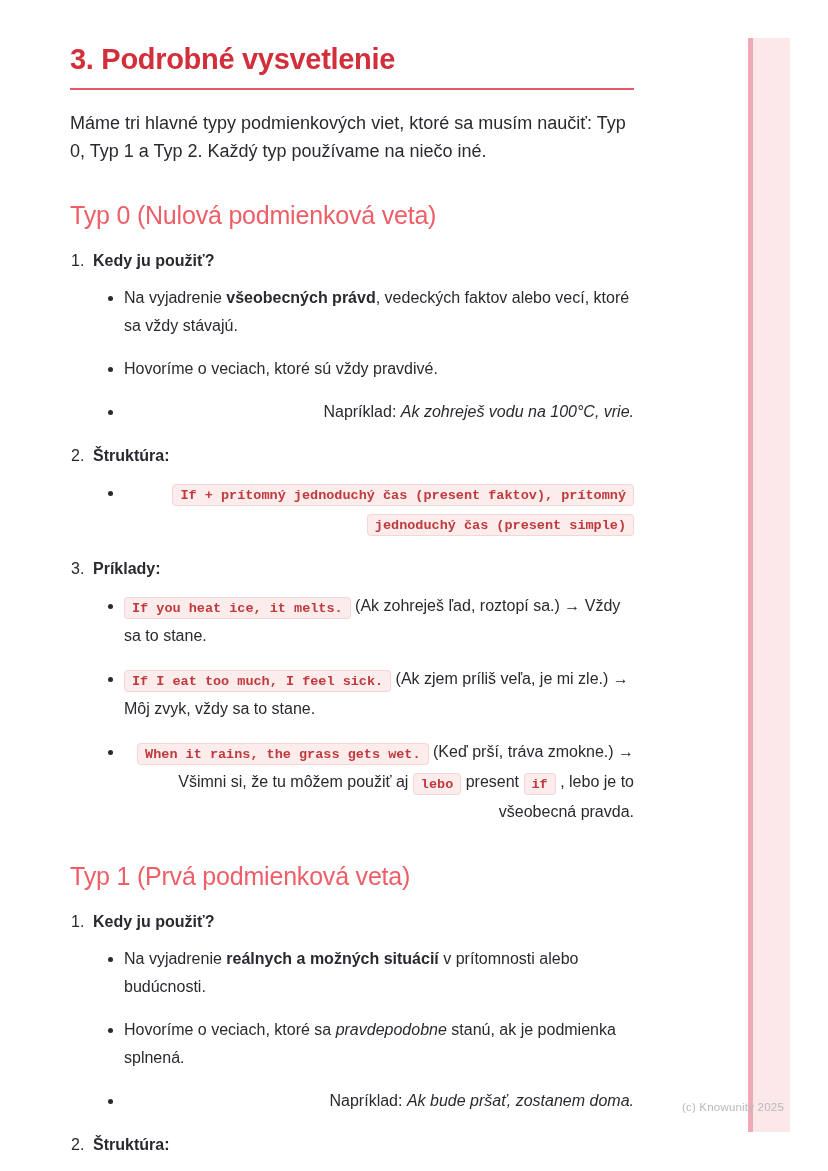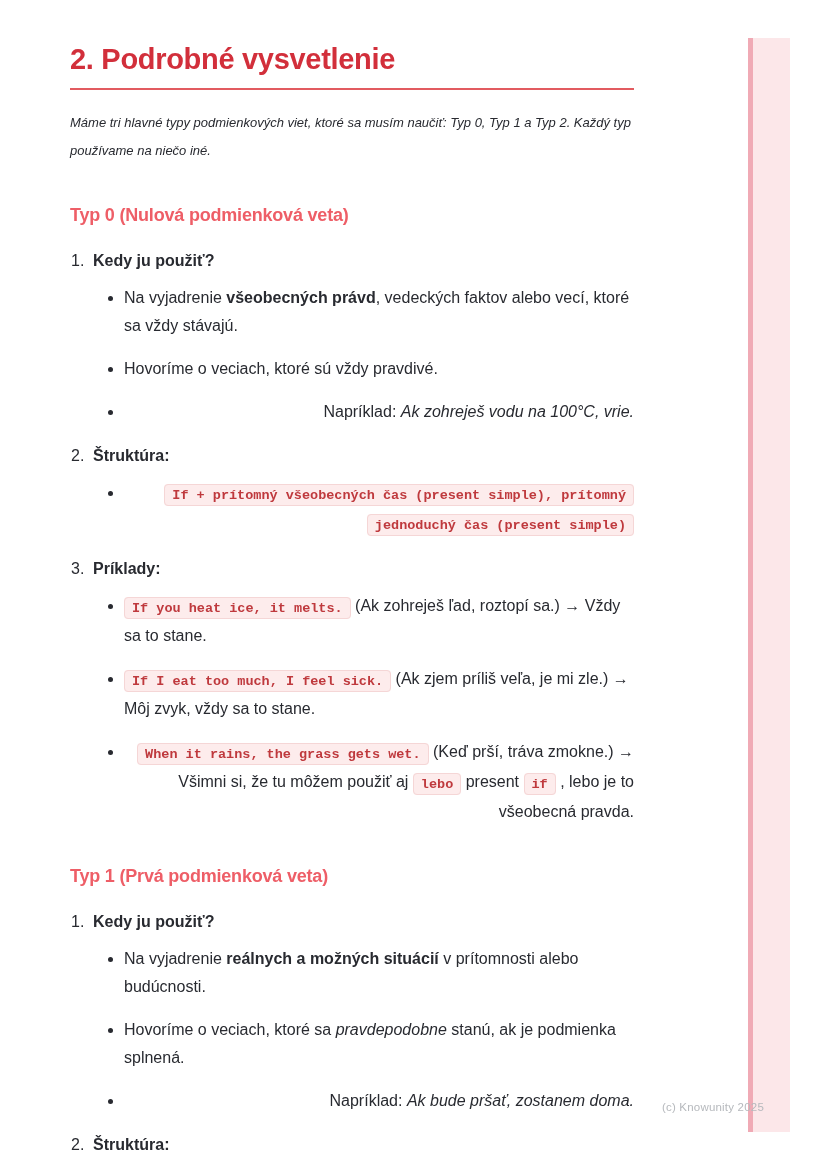--- a/index.html
+++ b/index.html
@@ -39,29 +39,28 @@
     color: var(--title-red);
     letter-spacing: -0.3px;
   }
   .rule {
     height: 2px;
     background: var(--rule-red);
     margin: 0 0 19px 0;
   }
   .intro {
     margin: 0 0 24px 0;
-    font-size: 13px;
+    font-size: 18px;
     line-height: 28px;
-    font-style: italic;
   }
   section h2 {
     margin: 36px 0 18px 0;
-    font-size: 18px;
+    font-size: 25px;
     line-height: 28px;
-    font-weight: bold;
+    font-weight: normal;
     color: var(--heading-red);
     letter-spacing: -0.2px;
   }
   .num-item {
     position: relative;
     padding-left: 23px;
     margin-bottom: 16px;
     font-size: 16px;
     line-height: 28px;
   }
@@ -98,47 +97,47 @@
     top: 38px;
     width: 42px;
     height: 1094px;
     background: var(--bar-fill);
     border-left: 5px solid var(--bar-line);
     z-index: 1;
   }
   .watermark {
     position: absolute;
     top: 1101px;
-    right: 64px;
+    right: 44px;
     font-size: 11.5px;
     letter-spacing: 0.2px;
     color: var(--watermark-gray);
     z-index: 2;
   }
 </style>
 </head>
 <body>
 
 <div class="page">
   <aside class="bookmark-bar"></aside>
   <div class="watermark">(c) Knowunity 2025</div>
   <main class="content">
-    <h1>2. Podrobné vysvetlenie</h1>
+    <h1>3. Podrobné vysvetlenie</h1>
     <div class="rule"></div>
     <p class="intro">Máme tri hlavné typy podmienkových viet, ktoré sa musím naučiť: Typ 0, Typ 1 a Typ 2. Každý typ používame na niečo iné.</p>
     <div id="sections">
         <section>
           <h2>Typ 0 (Nulová podmienková veta)</h2>
           <div class="num-item"><span class="num">1.</span><span class="lbl">Kedy ju použiť?</span><ul>
               <li><span>Na vyjadrenie </span><strong>všeobecných právd</strong><span>, vedeckých faktov alebo vecí, ktoré sa vždy stávajú.</span></li>
               <li><span>Hovoríme o veciach, ktoré sú vždy pravdivé.</span></li>
               <li><span>Napríklad: </span><em>Ak zohreješ vodu na 100°C, vrie.</em></li>
             </ul></div>
           <div class="num-item"><span class="num">2.</span><span class="lbl">Štruktúra:</span><ul>
-              <li><code class="chip">If + prítomný všeobecných čas (present simple), prítomný jednoduchý čas (present simple)</code></li>
+              <li><code class="chip">If + prítomný jednoduchý čas (present faktov), prítomný jednoduchý čas (present simple)</code></li>
             </ul></div>
           <div class="num-item"><span class="num">3.</span><span class="lbl">Príklady:</span><ul>
               <li><code class="chip">If you heat ice, it melts.</code><span> (Ak zohreješ ľad, roztopí sa.) → Vždy sa to stane.</span></li>
               <li><code class="chip">If I eat too much, I feel sick.</code><span> (Ak zjem príliš veľa, je mi zle.) → Môj zvyk, vždy sa to stane.</span></li>
               <li><code class="chip">When it rains, the grass gets wet.</code><span> (Keď prší, tráva zmokne.) → Všimni si, že tu môžem použiť aj </span><code class="chip">lebo</code><span> present </span><code class="chip">if</code><span> , lebo je to všeobecná pravda.</span></li>
             </ul></div>
         </section>
         <section>
           <h2>Typ 1 (Prvá podmienková veta)</h2>
           <div class="num-item"><span class="num">1.</span><span class="lbl">Kedy ju použiť?</span><ul>

